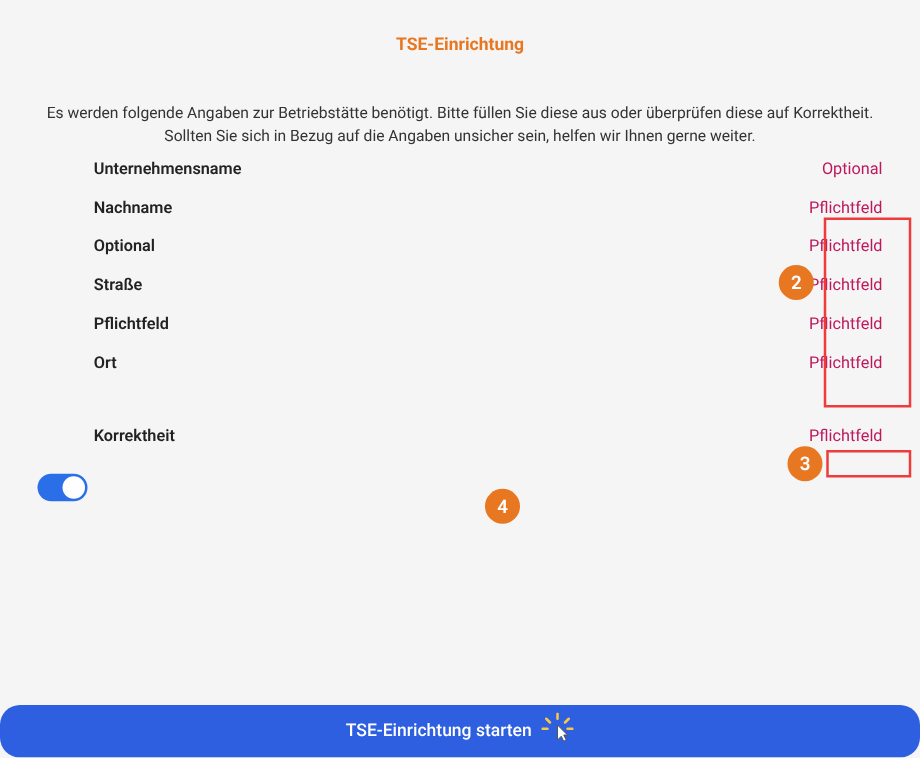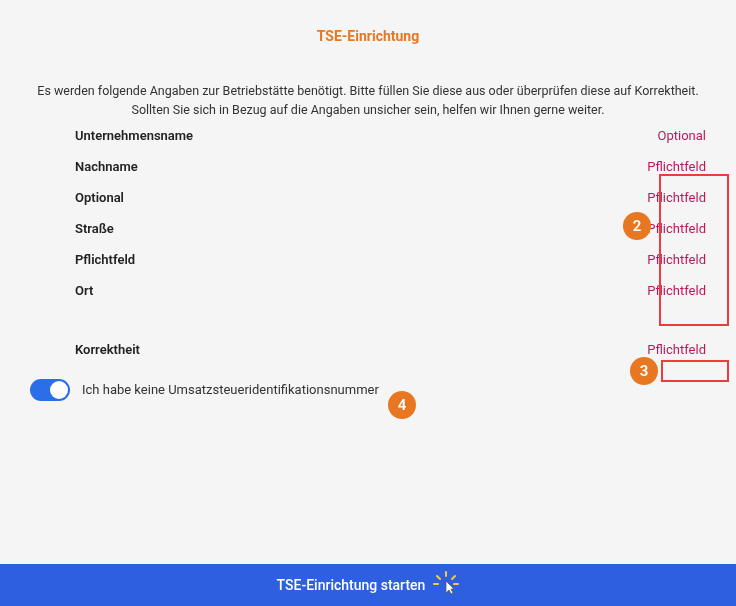--- a/index.html
+++ b/index.html
@@ -88,20 +88,21 @@
       height: 42px;
       background: #2d5fe0;
       color: #fff;
       display: flex;
       align-items: center;
       justify-content: center;
       font-size: 14px;
       font-weight: 500;
       cursor: pointer;
       gap: 8px;
+      border-radius: 16px;
     }
     .annotation-box {
       position: absolute;
       border: 2.5px solid #ee3b3b;
       pointer-events: none;
     }
     .annotation-badge {
       position: absolute;
       width: 28px;
       height: 28px;
@@ -159,21 +160,20 @@
 
   <div class="form-row">
     <span class="form-label">Korrektheit</span>
     <span class="placeholder-text">Pflichtfeld</span>
   </div>
 
   <div class="toggle-row">
     <div class="toggle">
       <div class="toggle-knob"></div>
     </div>
-    <span class="toggle-label">Ich habe keine Umsatzsteueridentifikationsnummer</span>
   </div>
 </div>
 
 <div class="footer-btn">
   <span>TSE-Einrichtung starten</span>
   <span class="click-icon">
     <svg width="26" height="26" viewBox="0 0 26 26">
       <g stroke="#f9c847" stroke-width="2" stroke-linecap="round">
         <line x1="13" y1="1" x2="13" y2="5"></line>
         <line x1="4" y1="5" x2="7" y2="8"></line>

